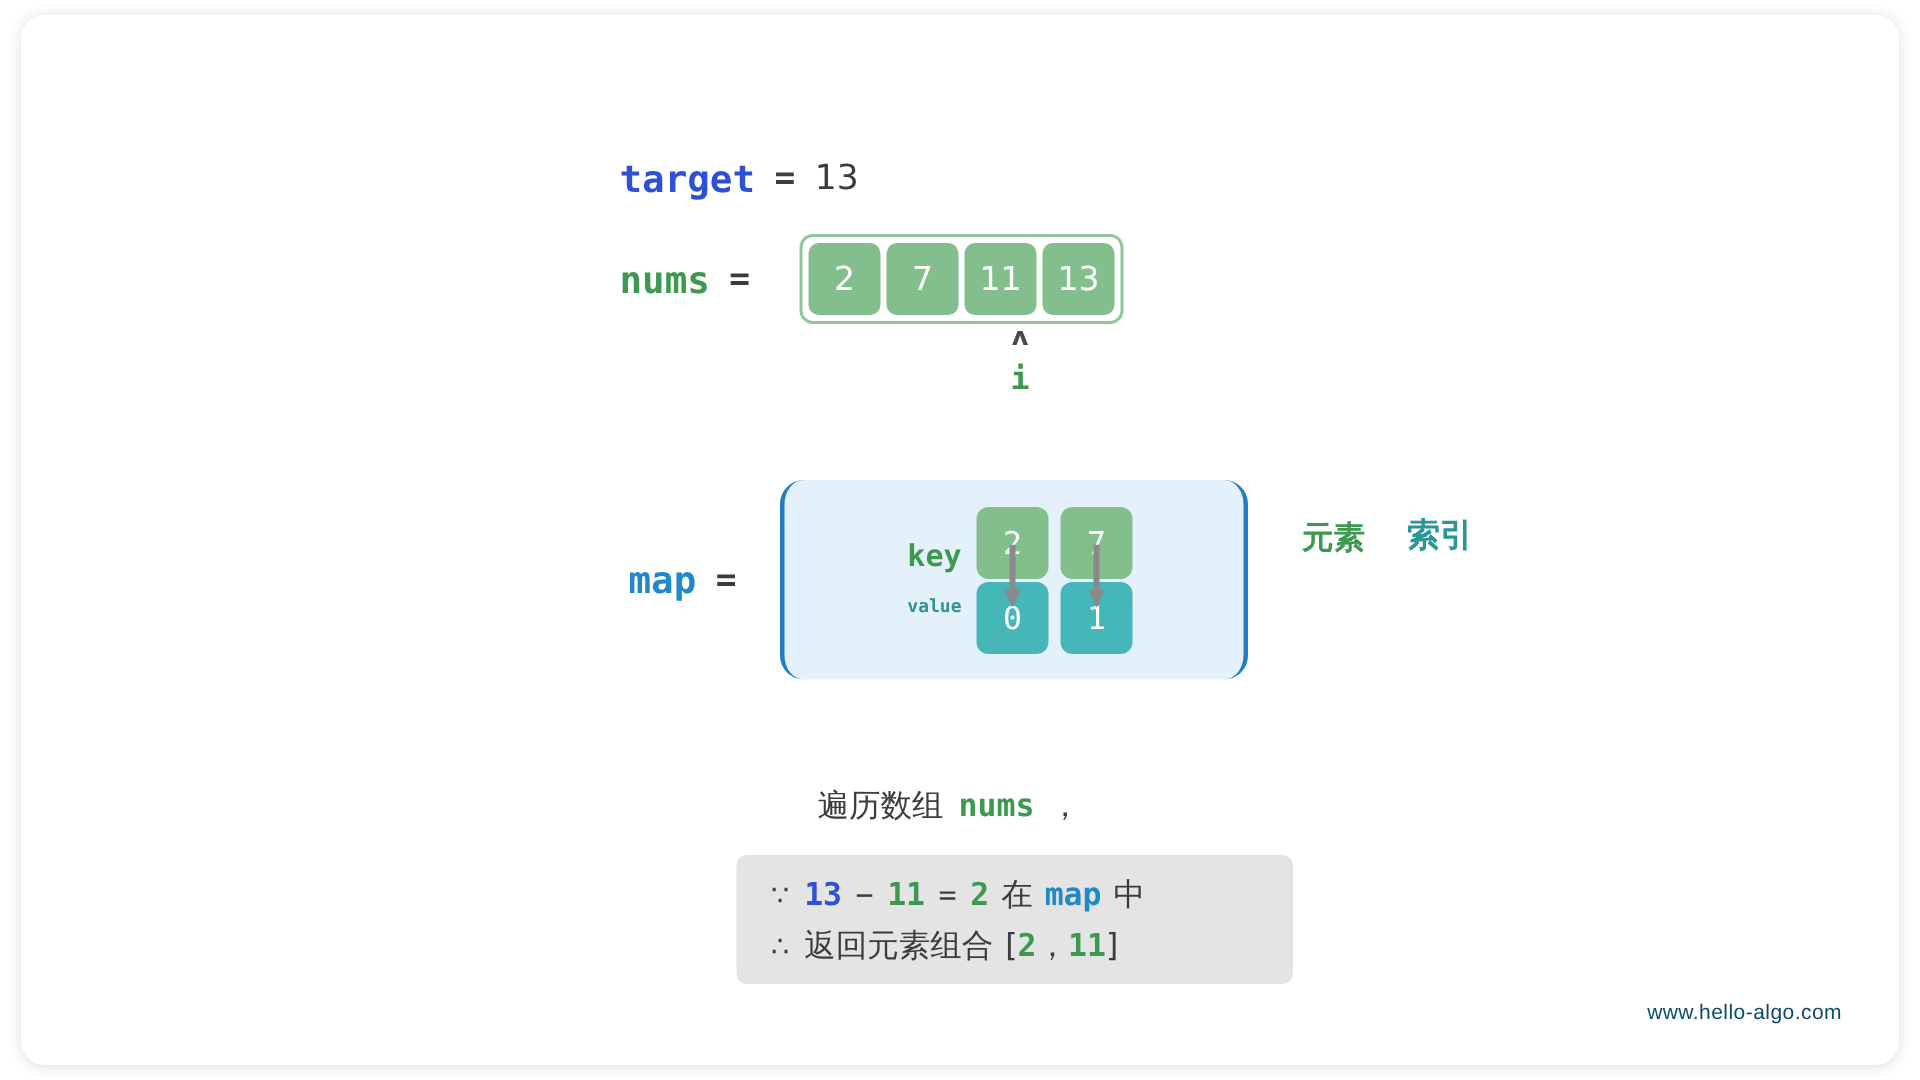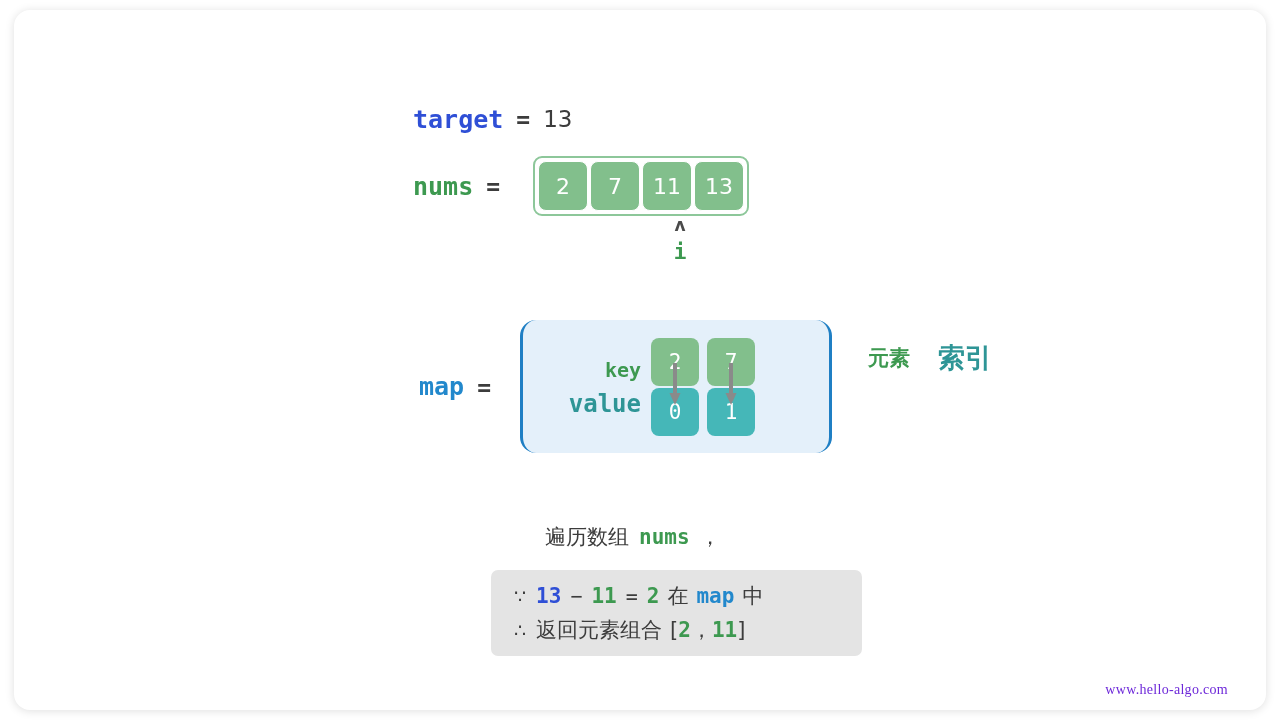--- a/index.html
+++ b/index.html
@@ -161,21 +161,21 @@
   .lbl-key {
     font-family: "DejaVu Sans Mono", monospace;
     font-weight: bold;
     font-size: 20px;
     color: #3d9950;
     line-height: 22px;
   }
   .lbl-value {
     font-family: "DejaVu Sans Mono", monospace;
     font-weight: bold;
-    font-size: 24px;
+    font-size: 12px;
     color: #2e9596;
     line-height: 22px;
   }
   .kv-cols {
     display: flex;
     gap: 8px;
   }
   .kv-col {
     display: flex;
     flex-direction: column;
@@ -228,21 +228,21 @@
   .side-yuan {
     font-family: "DejaVu Sans", sans-serif;
     font-weight: bold;
     font-size: 21px;
     color: #3d9950;
     line-height: 24px;
   }
   .side-suoyin {
     font-family: "DejaVu Sans", sans-serif;
     font-weight: bold;
-    font-size: 27px;
+    font-size: 22px;
     color: #2e9596;
     line-height: 24px;
   }
 
   
   .explain-line {
     position: absolute;
     left: 491px;
     top: 513px;
     display: flex;
@@ -319,24 +319,24 @@
   .brk {
     font-family: "DejaVu Sans", sans-serif;
     font-size: 21px;
     color: #3c3c3c;
   }
 
   
   .watermark {
     position: absolute;
     right: 38px;
-    bottom: 12px;
-    font-family: Liberation Serif, serif;
+    bottom: 28px;
+    font-family: Liberation Sans, sans-serif;
     font-size: 14px;
-    color: #6d28d9;
+    color: #0c4a6e;
     letter-spacing: 0.3px;
   }
 </style>
 </head>
 <body>
 
 <div class="card">
 
   <div class="target-row">
     <span class="var-target">target</span>

